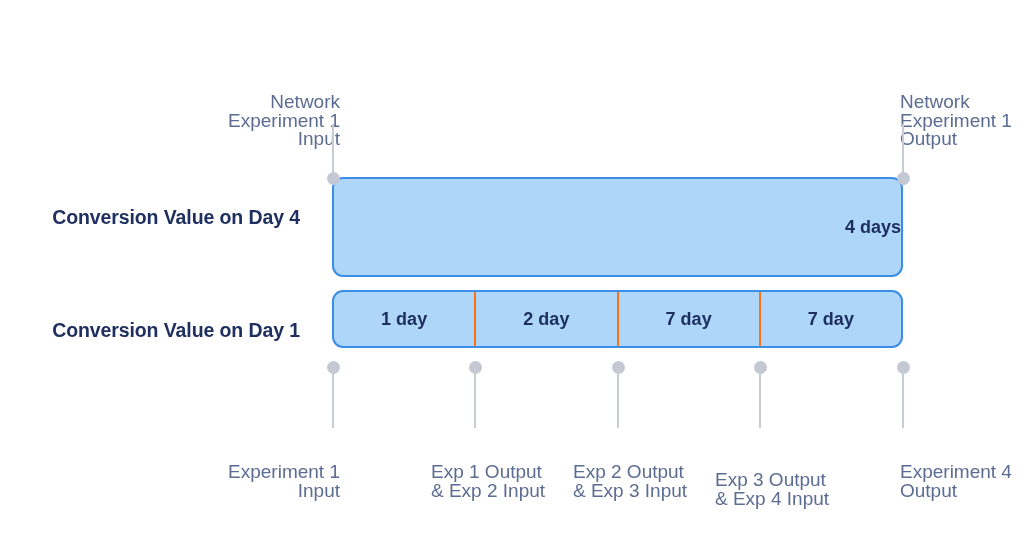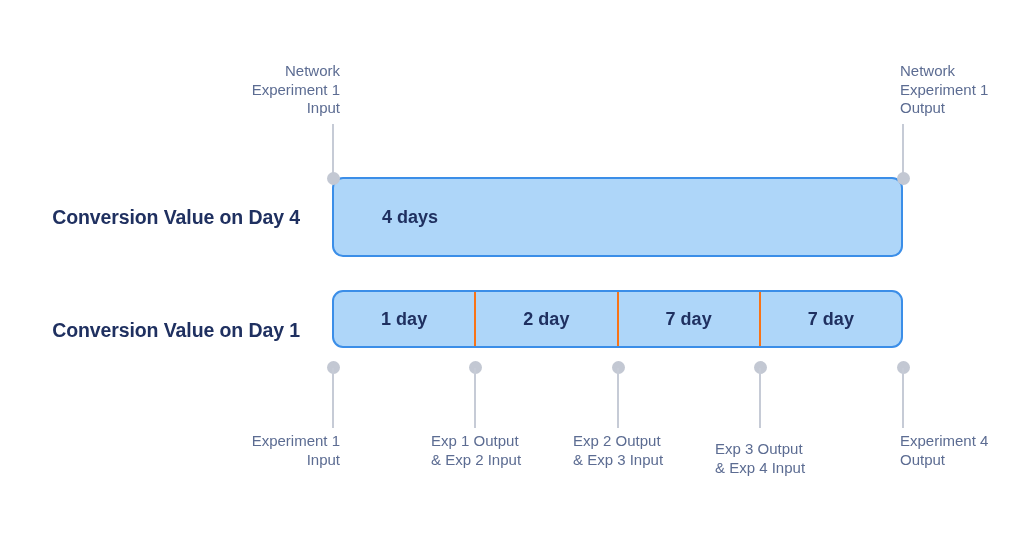--- a/index.html
+++ b/index.html
@@ -41,24 +41,24 @@
     position: absolute;
     left: 332px;
     width: 571px;
     box-sizing: border-box;
     background: #aed6f9;
     border: 2px solid #3b8ee8;
     display: flex;
   }
   .bar.top {
     top: 177px;
-    height: 80px;
+    height: 100px;
     border-radius: 11px;
     align-items: center;
-    justify-content: flex-start;
+    justify-content: flex-end;
     padding-left: 48px;
   }
   .bar.bot {
     top: 290px;
     height: 58px;
     border-radius: 11px;
   }
 
   .bar-text {
     font-size: 18px;
@@ -94,24 +94,25 @@
     height: 13px;
     margin-left: -6.5px;
     margin-top: -6.5px;
     border-radius: 50%;
     background: #c3c8d3;
   }
 
   
   .callout {
     position: absolute;
-    font-size: 15px;
+    font-size: 19px;
     line-height: 18.6px;
     color: #5c6c92;
     white-space: pre-line;
+    margin-top: 31px;
   }
   .callout.r { text-align: right; }
   .callout.l { text-align: left; }
 </style>
 </head>
 <body>
 
 <div class="stage">
 
   <div class="callout r" style="top:62px; left:150px; width:190px;">Network

